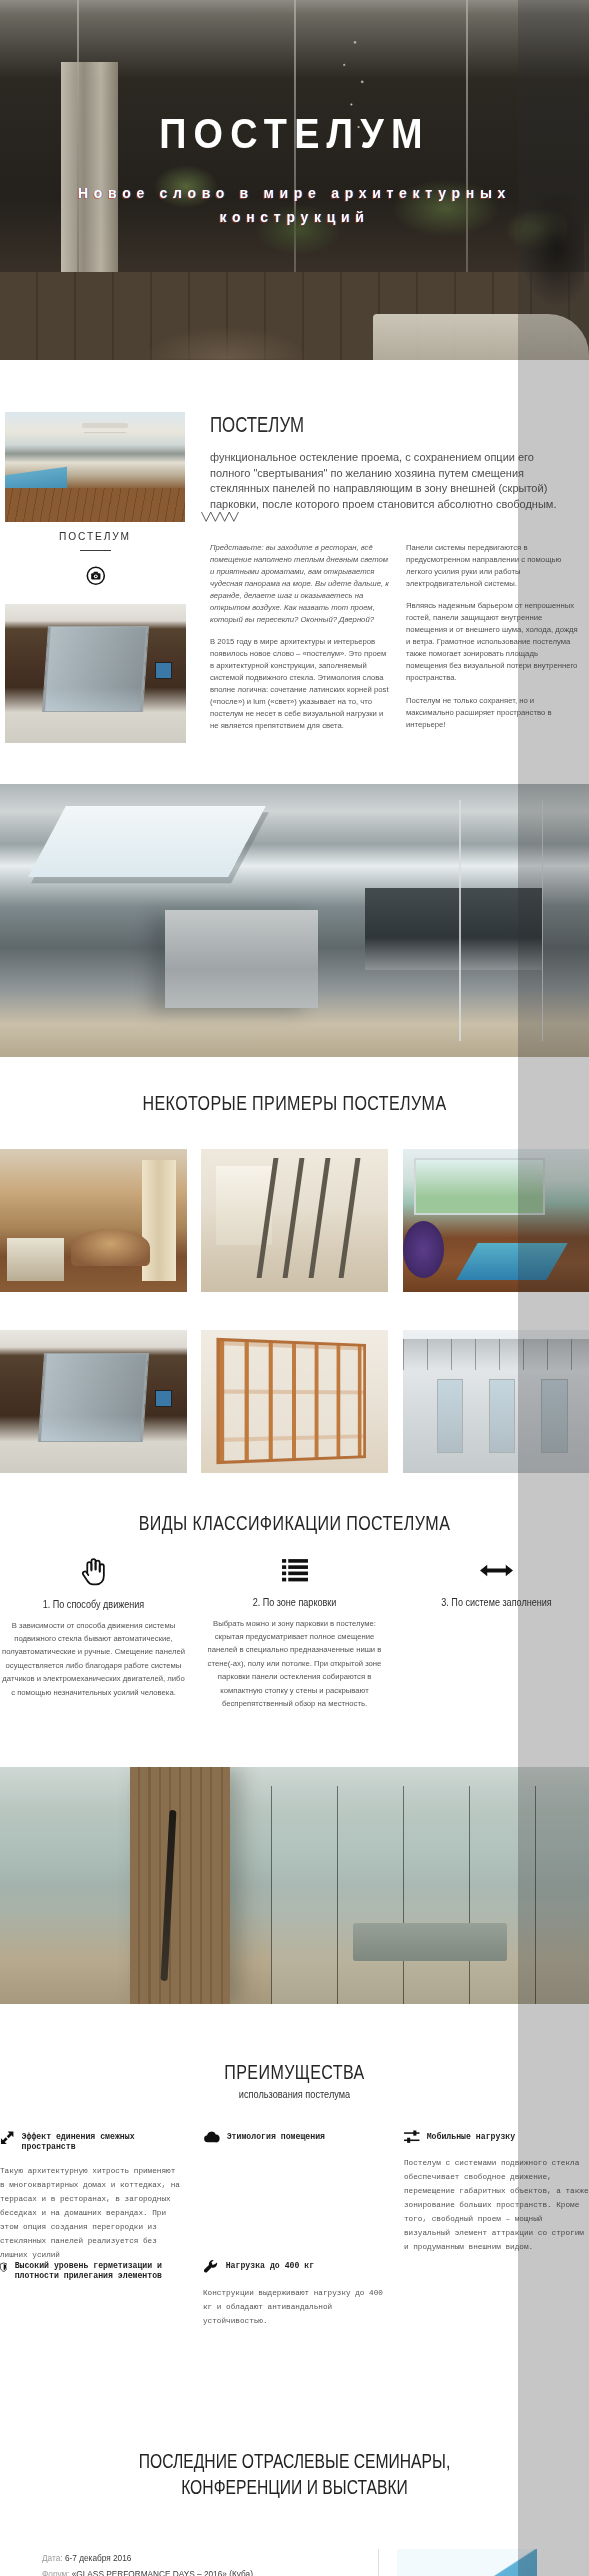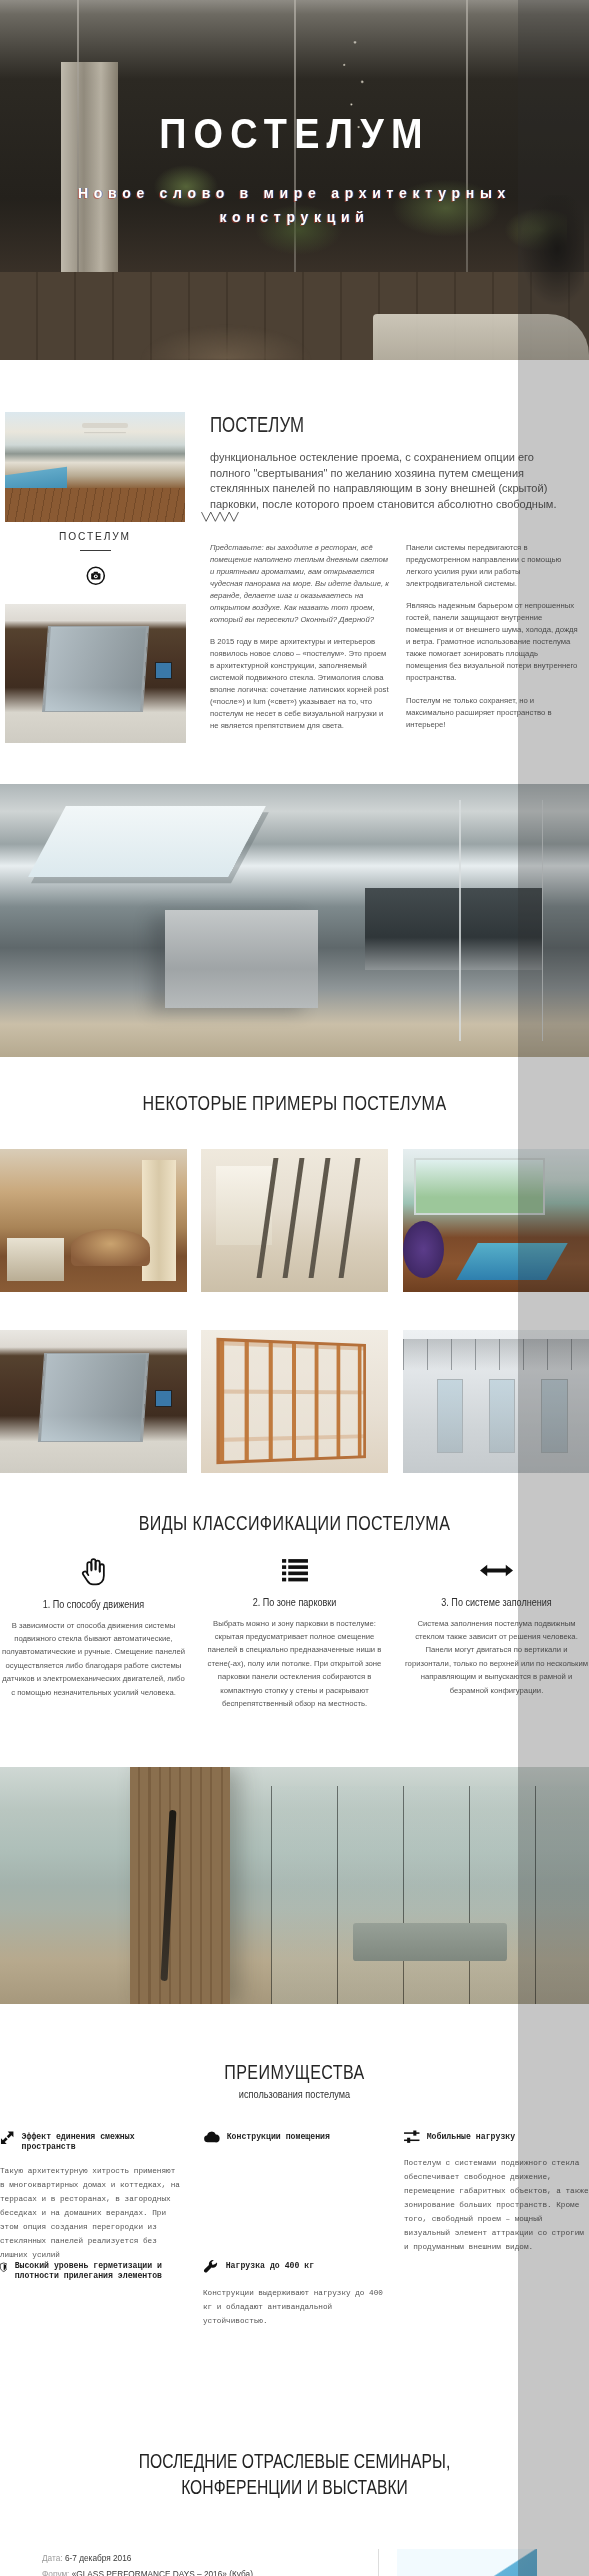--- a/index.html
+++ b/index.html
@@ -269,21 +269,20 @@
     <h4>2. По зоне парковки</h4>
     <p>Выбрать можно и зону парковки в постелуме: скрытая предусматривает полное смещение панелей в специально предназначенные ниши в стене(-ах), полу или потолке. При открытой зоне парковки панели остекления собираются в компактную стопку у стены и раскрывают беспрепятственный обзор на местность.</p>
   </div>
   <div class="abs class-col" style="left:403px;top:1557px">
     <svg class="cicon" width="33" height="27" viewBox="0 0 64 30">
       <g fill="#111">
         <polygon points="0,15 14,4 14,11 50,11 50,4 64,15 50,26 50,19 14,19 14,26"></polygon>
       </g>
     </svg>
     <h4>3. По системе заполнения</h4>
-    <p>Система заполнения постелума подвижным стеклом также зависит от решения человека. Панели могут двигаться по вертикали и горизонтали, только по верхней или по нескольким направляющим и выпускаются в рамной и безрамной конфигурации.</p>
   </div>
 
   <div class="photo living">
     <div class="glasswall"></div>
     <div class="wood"></div>
     <div class="stick"></div>
     <div class="sofa"></div>
   </div>
 
   <h2 class="abs sec-h" style="left:0;top:2060px;width:589px">ПРЕИМУЩЕСТВА</h2>
@@ -299,21 +298,21 @@
       </svg>
       <h4>Эффект единения смежных пространств</h4>
     </div>
     <p>Такую архитектурную хитрость применяют в многоквартирных домах и коттеджах, на террасах и в ресторанах, в загородных беседках и на домашних верандах. При этом опция создания перегородки из стеклянных панелей реализуется без лишних усилий</p>
   </div>
   <div class="abs adv" style="left:203px;top:2130px;width:188px">
     <div class="head">
       <svg width="16.5" height="13.4" viewBox="0 0 32 26">
         <path d="M9 24 a7 7 0 0 1 -1-13.9 A9 9 0 0 1 25 8.5 a6.5 6.5 0 0 1 -1 15.5 z" fill="#111"></path>
       </svg>
-      <h4>Конструкции помещения</h4>
+      <h4>Этимология помещения</h4>
     </div>
   </div>
   <div class="abs adv" style="left:404px;top:2130px;width:185px">
     <div class="head">
       <svg width="15.5" height="14.4" viewBox="0 0 30 28">
         <g stroke="#111" stroke-width="3">
             <line x1="0" y1="6" x2="30" y2="6"></line>
             <line x1="0" y1="20" x2="30" y2="20"></line>
           </g>
         <rect x="18" y="1" width="6" height="10" fill="#111"></rect>

